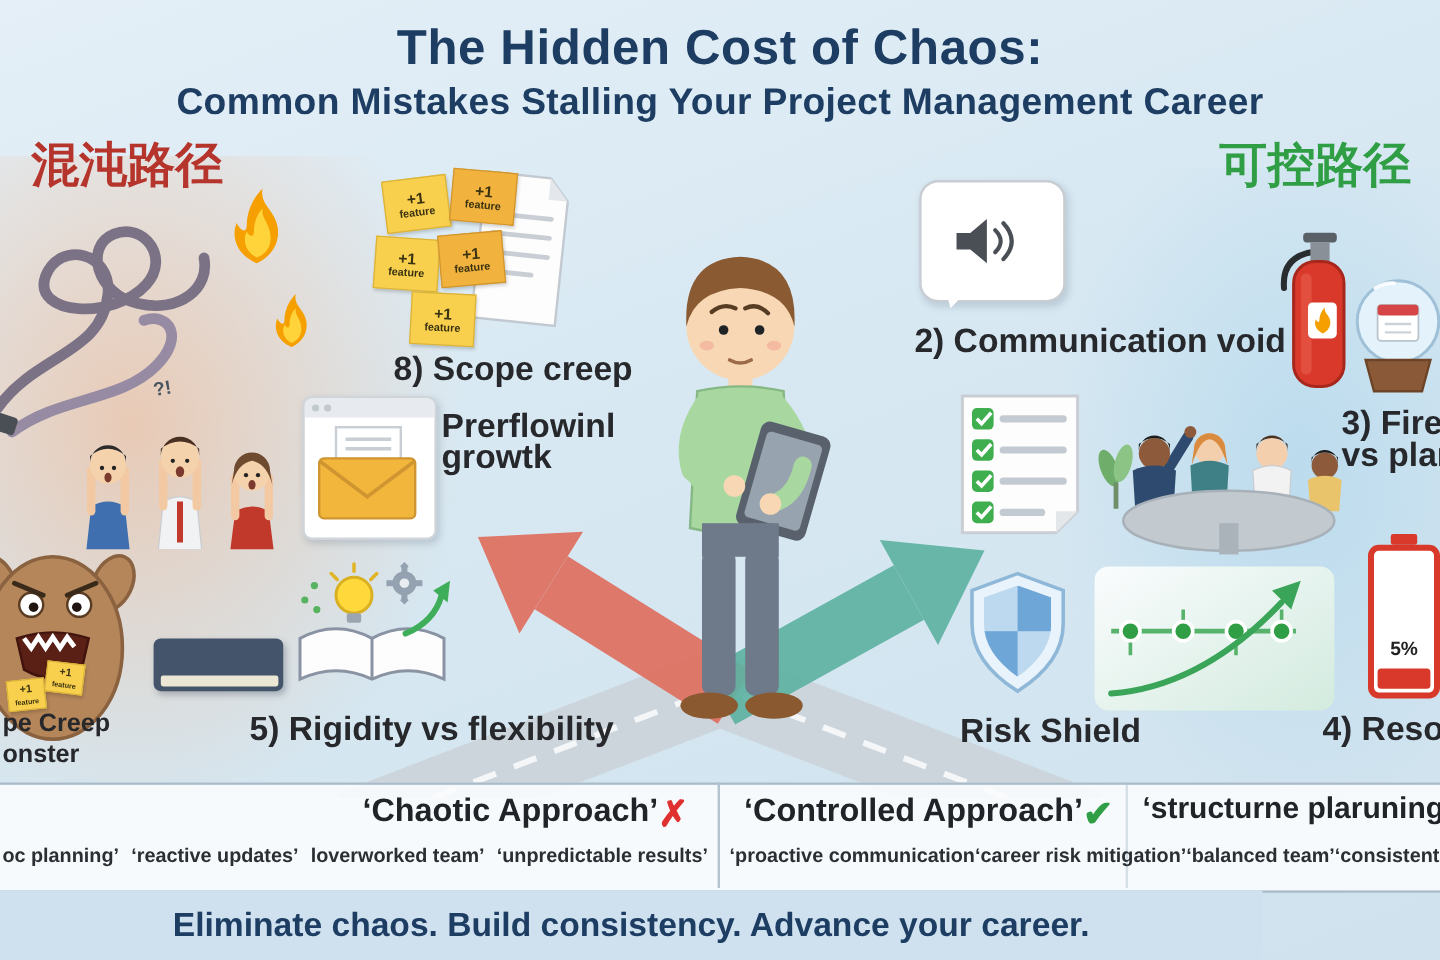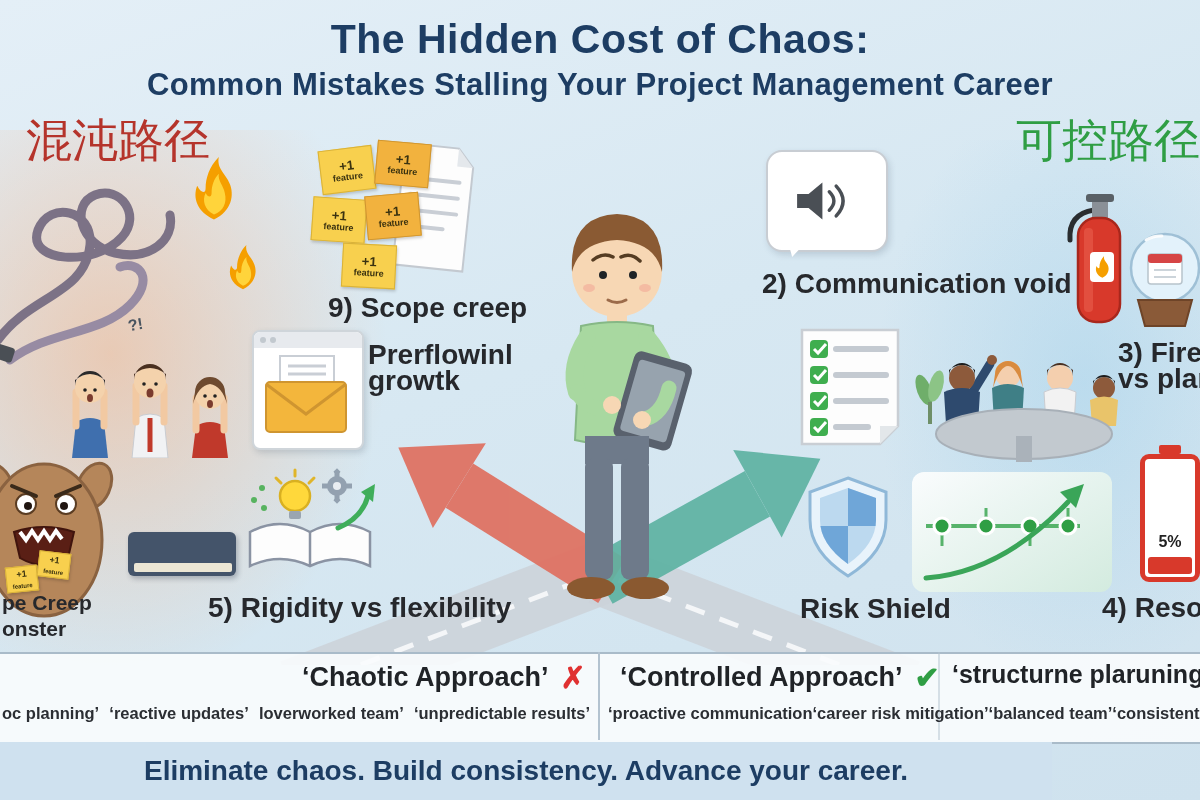--- a/index.html
+++ b/index.html
@@ -4,21 +4,21 @@
 <style>
   html,body{margin:0;padding:0;background:#eef3f7;}
   .stage{position:relative;width:1200px;height:800px;overflow:hidden;
          font-family:"Liberation Sans",sans-serif;
          background:linear-gradient(160deg,#e4eff7 0%,#d7e8f2 45%,#cfe2ee 100%);}
   .abs{position:absolute;}
   .overlay{position:absolute;pointer-events:none;}
   .title-wrap{position:absolute;top:16px;left:0;right:0;text-align:center;color:#1d3d63;}
   .title1{font-size:41px;font-weight:800;letter-spacing:.5px;margin:0;}
   .title2{font-size:31px;font-weight:800;letter-spacing:.3px;margin:4px 0 0 0;}
-  .cn{position:absolute;font-weight:400;font-size:46px;white-space:nowrap;}
+  .cn{position:absolute;font-weight:700;font-size:40px;white-space:nowrap;}
   .cn.red{color:#b5342b;}
   .cn.green{color:#2f9e44;}
   .cap{position:absolute;font-weight:700;font-size:28px;color:#26282c;white-space:nowrap;}
   .cap.two{line-height:26px;}
   .note{position:absolute;width:52px;height:42px;background:#f8d04e;border:1px solid #d9b239;
         box-shadow:1px 2px 3px rgba(0,0,0,.18);display:flex;flex-direction:column;
         align-items:center;justify-content:center;font-weight:700;color:#3a3210;}
   .note .plus{font-size:13px;line-height:13px;}
   .note .word{font-size:9px;line-height:10px;}
   .note.orange{background:#f2b23e;border-color:#cf9530;}
@@ -36,21 +36,21 @@
   .book{position:absolute;width:108px;height:44px;background:#44546a;border-radius:6px;
         box-shadow:2px 3px 5px rgba(50,60,80,.3);}
   .book .pages{position:absolute;left:6px;right:4px;bottom:4px;height:9px;background:#ece6d4;border-radius:2px;}
   .battery{position:absolute;width:50px;height:118px;border:5px solid #d8392b;border-radius:9px;background:#fff;}
   .battery .term{position:absolute;top:-14px;left:50%;transform:translateX(-50%);width:22px;height:9px;background:#d8392b;border-radius:2px;}
   .battery .fill{position:absolute;left:3px;right:3px;bottom:3px;height:17px;background:#d8392b;border-radius:3px;}
   .battery .pct{position:absolute;left:0;right:0;bottom:26px;text-align:center;font-size:16px;font-weight:700;color:#222;}
   .band{position:absolute;left:0;top:652px;width:1200px;height:88px;background:rgba(250,252,253,.9);
         border-top:2px solid #a9bbc9;border-bottom:2px solid #a9bbc9;}
   .vdiv{position:absolute;top:652px;height:88px;width:2px;background:#b3c3d0;}
-  .row1{position:absolute;top:660px;display:flex;align-items:center;gap:12px;white-space:nowrap;}
+  .row1{position:absolute;top:660px;display:flex;align-items:flex-start;white-space:nowrap;}
   .row1 .lab{font-size:27px;font-weight:800;color:#202327;}
   .row1 .lab.sm{font-size:25px;}
   .mark-x{font-size:30px;font-weight:900;color:#e03131;}
   .mark-ok{font-size:30px;font-weight:900;color:#2f9e44;}
   .tagrow{position:absolute;top:704px;display:flex;justify-content:space-between;white-space:nowrap;}
   .tagrow span{font-size:16.5px;font-weight:700;color:#2b2e33;}
   .footer{position:absolute;left:0;top:742px;width:1052px;height:58px;background:#cfe1ef;
           display:flex;align-items:center;justify-content:center;}
   .footer .txt{font-size:28px;font-weight:800;color:#1d3d63;white-space:nowrap;}
   .confused{position:absolute;font-weight:800;font-size:16px;color:#4a5560;transform:rotate(-10deg);}
@@ -135,21 +135,21 @@
     </div>
     <div class="note orange" style="left:54px;top:52px;transform:rotate(-5deg);">
       <span class="plus">+1</span>
         <span class="word">feature</span>
     </div>
     <div class="note" style="left:30px;top:102px;transform:rotate(3deg);">
       <span class="plus">+1</span>
         <span class="word">feature</span>
     </div>
   </div>
-  <div class="cap" style="left:328px;top:292px;">9) Scope creep</div>
+  <div class="cap" style="left:328px;top:292px;">8) Scope creep</div>
 
   <div class="confused" style="left:128px;top:316px;">?!</div>
   <svg class="abs" style="left:52px;top:326px;" width="205" height="132" viewBox="0 0 205 132">
 
     <g>
       <path d="M20 132 L24 96 Q38 88 52 96 L56 132 Z" fill="#3f6fae"></path>
       <line x1="24" y1="100" x2="24" y2="66" stroke="#f2c9a2" stroke-width="7" stroke-linecap="round"></line>
       <line x1="52" y1="100" x2="52" y2="66" stroke="#f2c9a2" stroke-width="7" stroke-linecap="round"></line>
       <circle cx="38" cy="62" r="15" fill="#f4d2ac"></circle>
       <path d="M23 60 A15 15 0 0 1 53 60 L53 54 Q38 42 23 54 Z" fill="#2b2b2b"></path>

